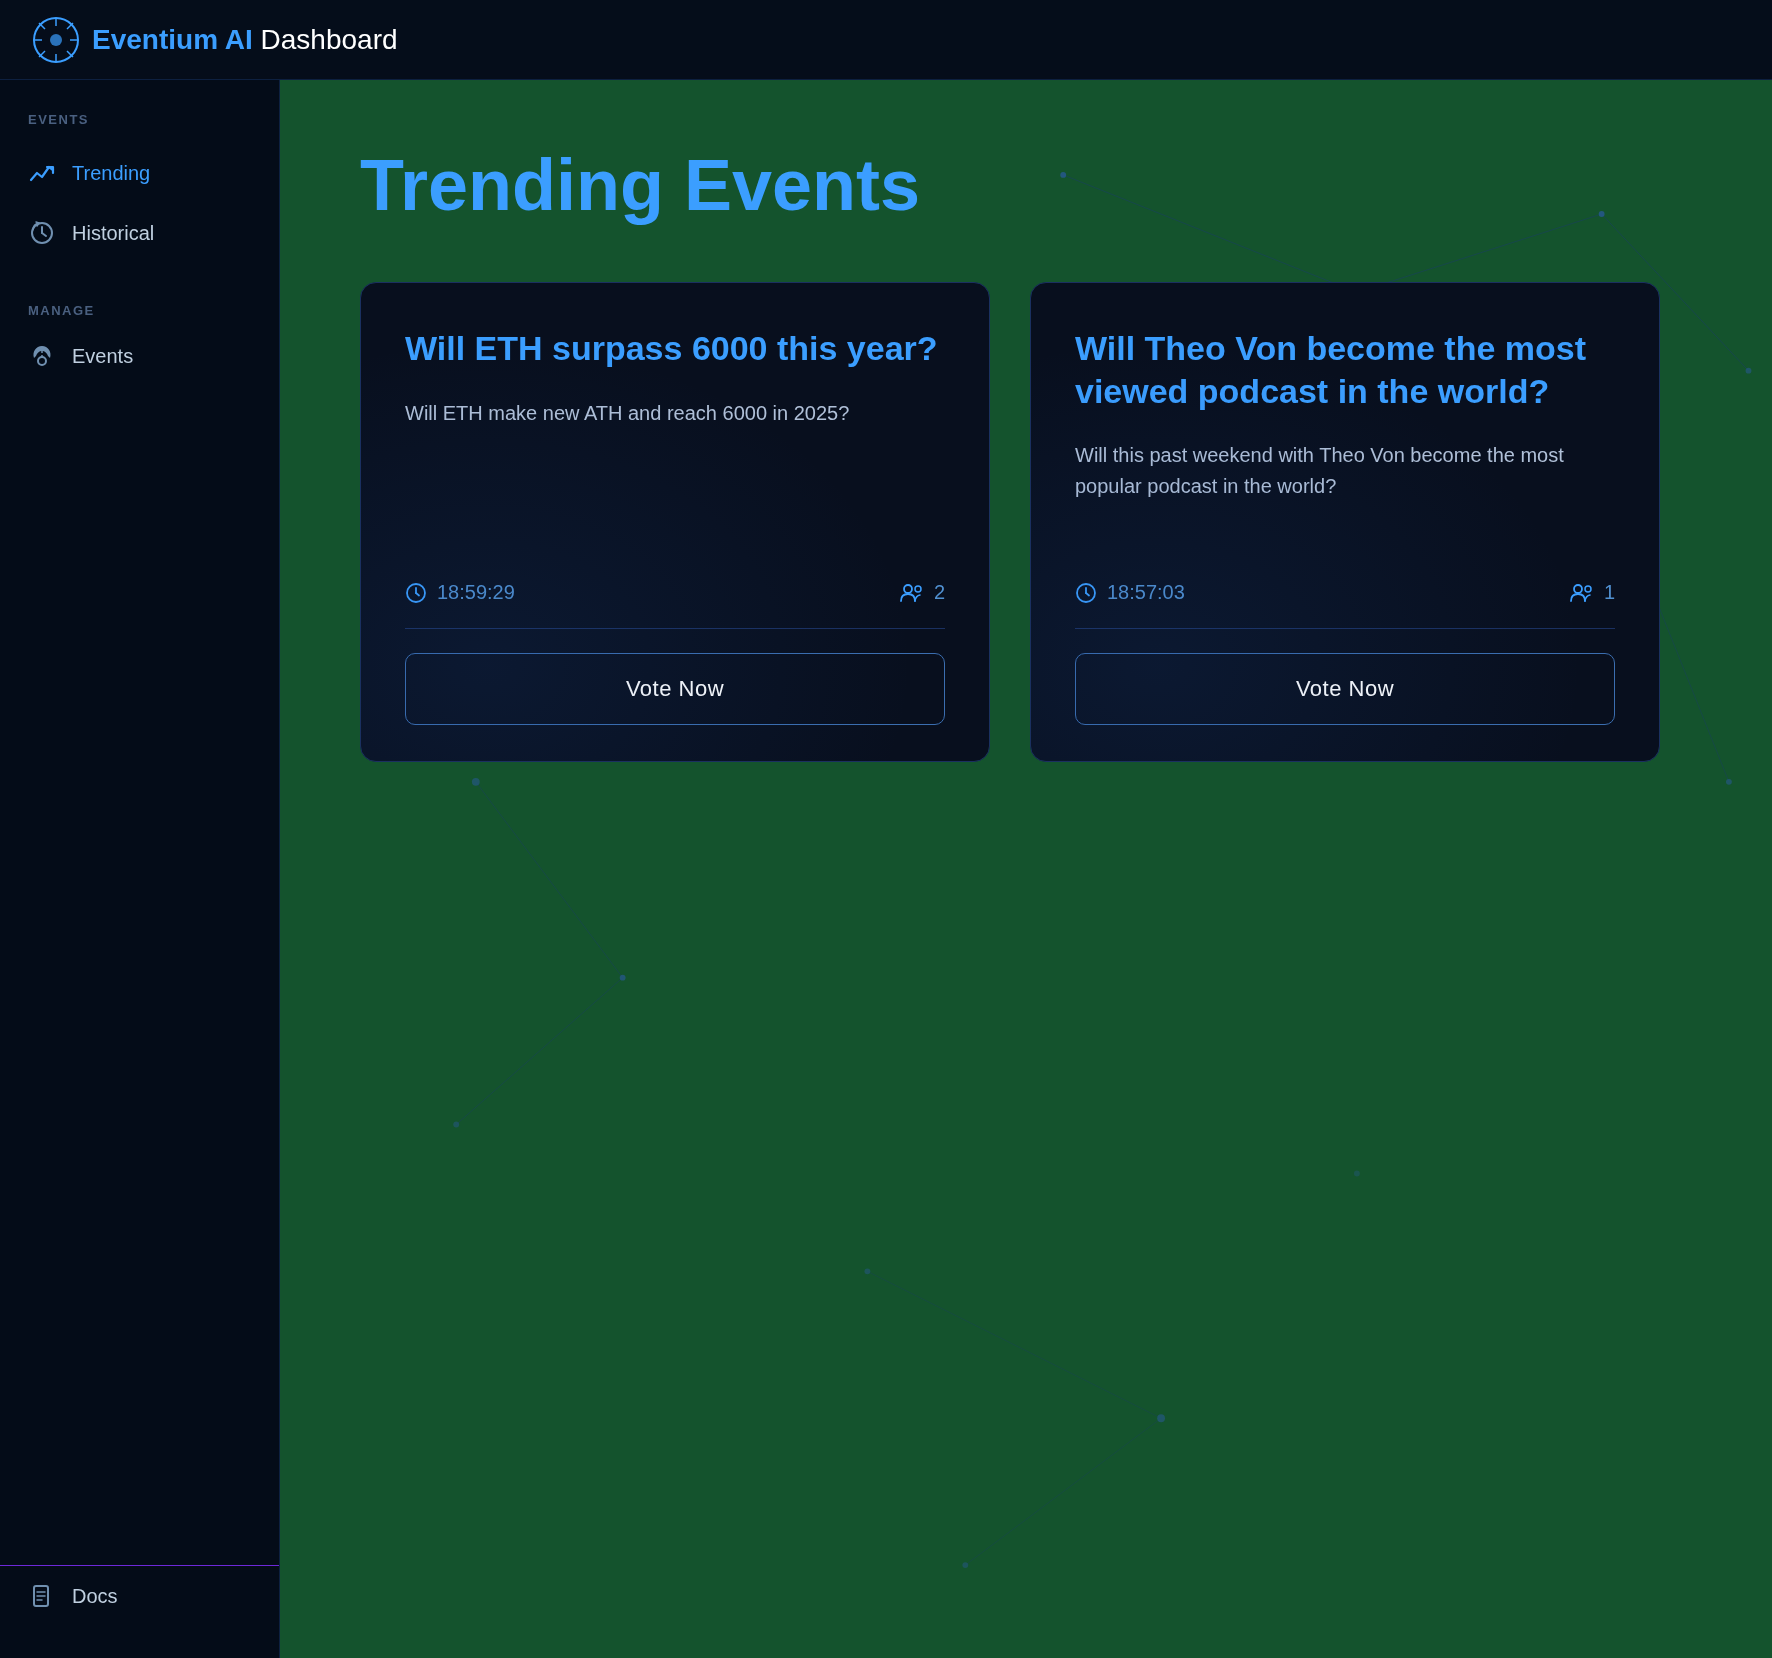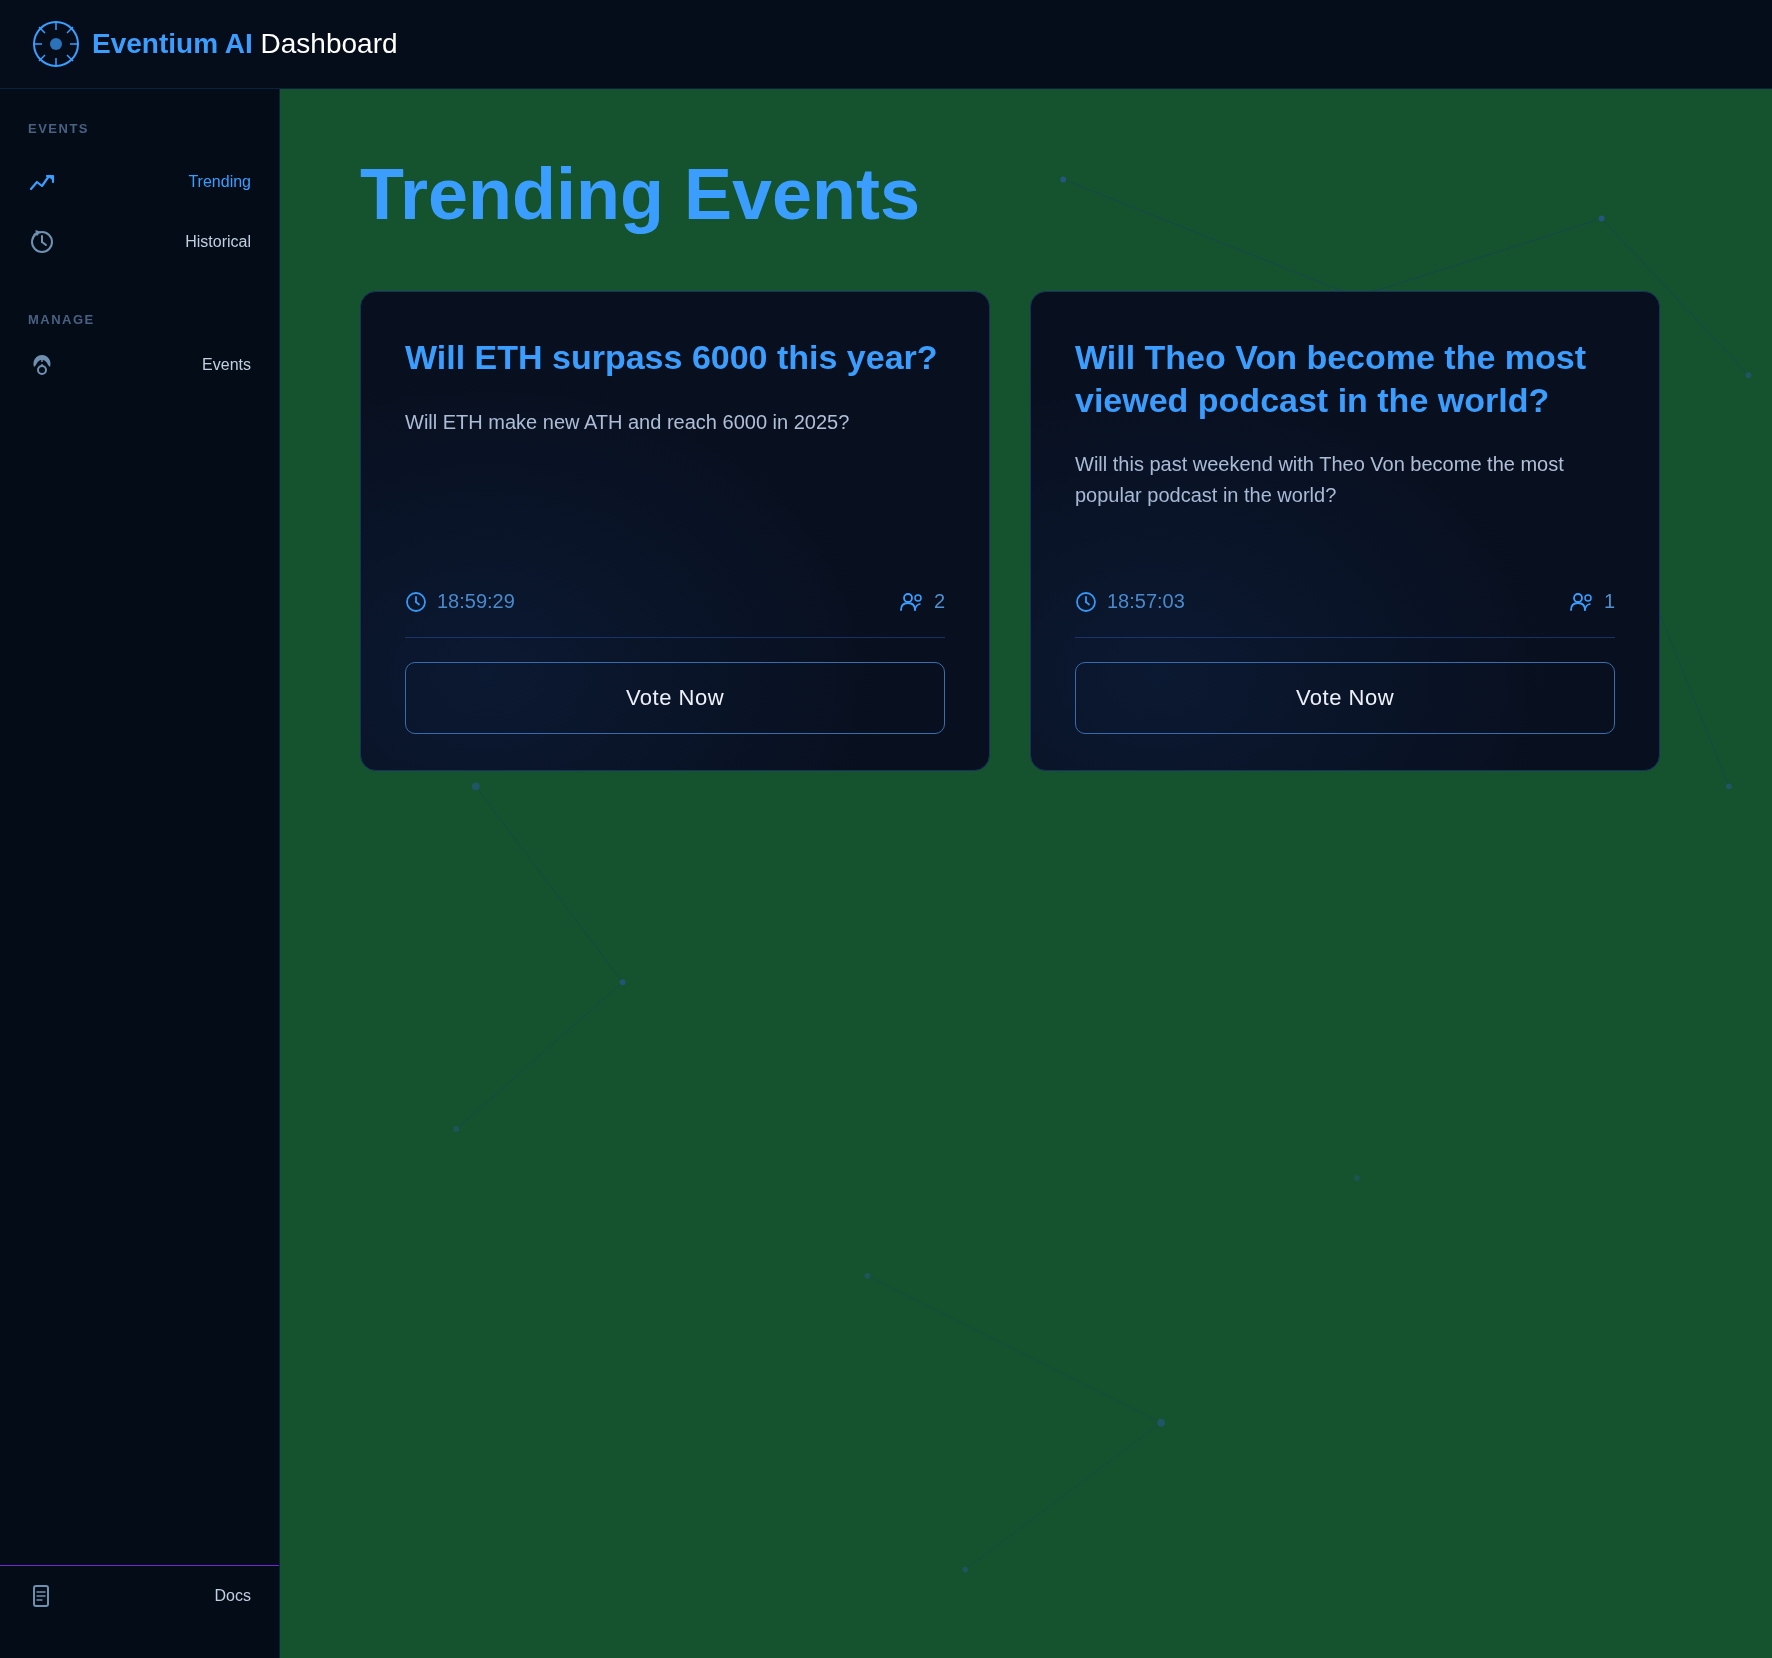--- a/index.html
+++ b/index.html
@@ -12,21 +12,21 @@
       height: 1658px;
       overflow: hidden;
       display: flex;
       flex-direction: column;
     }
 
     
     .header {
       background: #050d1a;
       border-bottom: 1px solid #0d2040;
-      height: 89px;
+      height: 80px;
       display: flex;
       align-items: center;
       padding: 0 32px;
       flex-shrink: 0;
     }
 
     .logo-area {
       display: flex;
       align-items: center;
       gap: 12px;
@@ -79,24 +79,23 @@
       margin-bottom: 16px;
     }
 
     .sidebar-item {
       display: flex;
       align-items: center;
       gap: 16px;
       padding: 16px 28px;
       cursor: pointer;
       color: #c0d0e0;
-      font-size: 16px;
+      font-size: 20px;
       font-weight: 500;
       transition: background 0.2s;
-      justify-content: space-between;
     }
 
     .sidebar-item.active {
       color: #3b9eff;
     }
 
     .sidebar-icon {
       width: 28px;
       height: 28px;
       display: flex;

